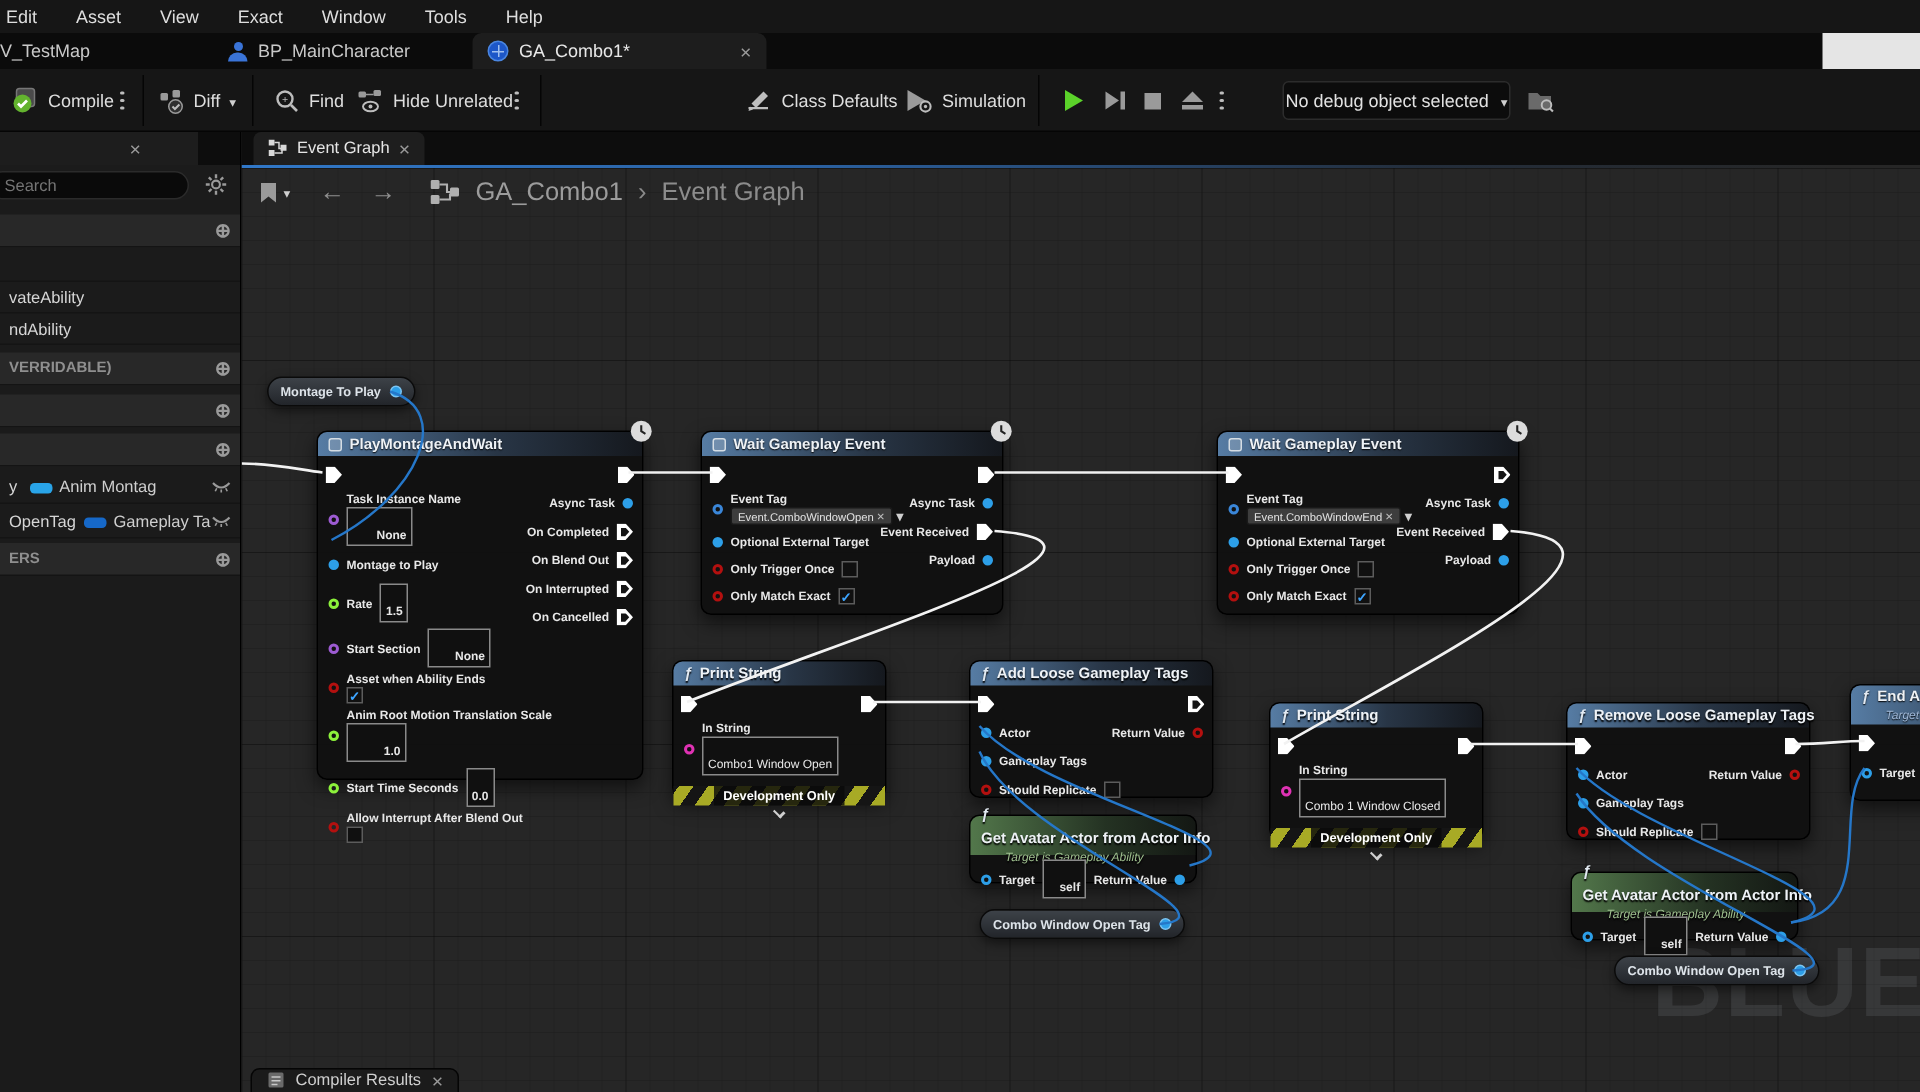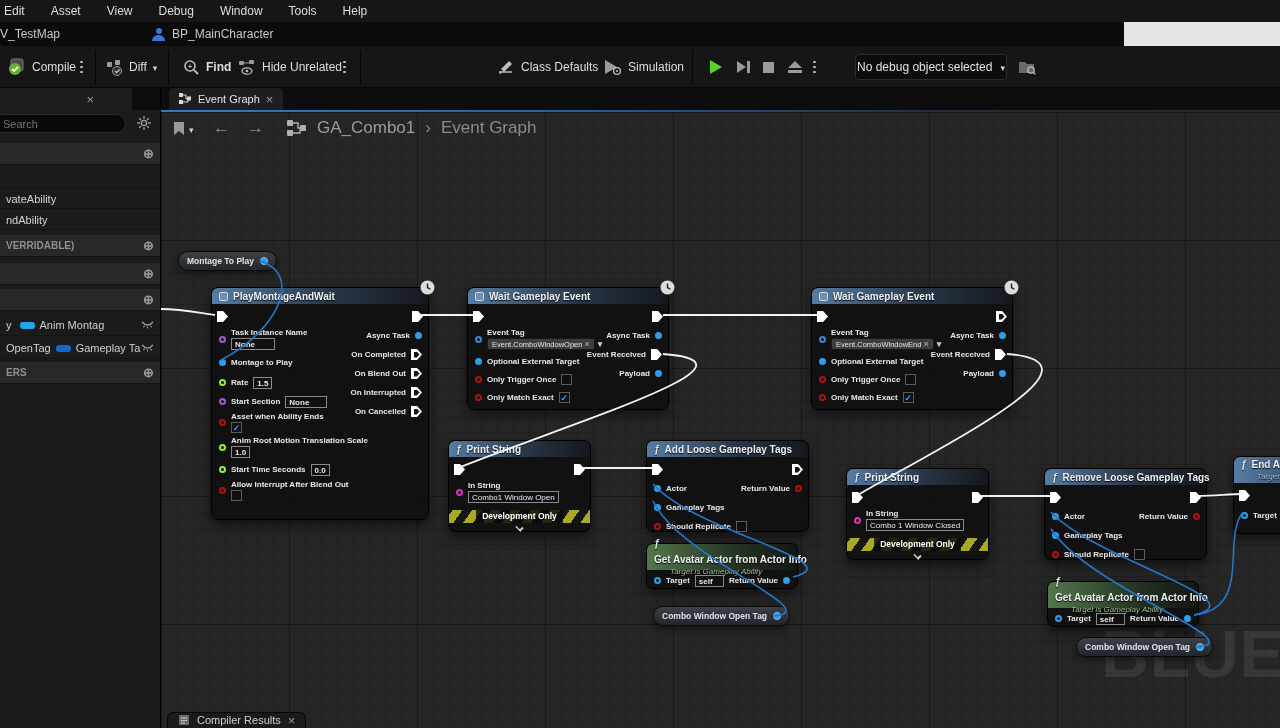--- a/index.html
+++ b/index.html
@@ -6,21 +6,21 @@
   html,body { width:1280px; height:728px; overflow:hidden; background:#0d0d0d;
     font-family:"Liberation Sans", sans-serif; }
   .app { position:relative; width:1280px; height:728px; background:#e5e5e5; }
 
   
   .menubar { position:absolute; left:0; top:0; width:1280px; height:22px; background:#161616;
     display:flex; align-items:center; gap:26px; padding-left:4px; }
   .menubar span { font-size:12px; color:#dedede; }
 
   
-  .tabsrow { position:absolute; left:0; top:22px; width:1124px; height:24px; background:#0b0b0b; }
+  .tabsrow { position:absolute; left:0; top:22px; width:1215px; height:24px; background:#0b0b0b; }
   .atab { position:absolute; top:0; height:24px; display:flex; align-items:center; gap:7px;
     font-size:12px; color:#c9c9c9; }
   .atab.active { background:#1d1d1d; border-radius:6px 6px 0 0; color:#e8e8e8; padding:0 10px; }
   .sphere { width:14px; height:14px; border-radius:50%; background:#1d57c8; border:1px solid #4a86e0;
     position:relative; }
   .sphere::before { content:''; position:absolute; left:2px; right:2px; top:6px; height:1px; background:#9fc0f0; }
   .sphere::after { content:''; position:absolute; top:2px; bottom:2px; left:6px; width:1px; background:#9fc0f0; }
   .person { width:13px; height:13px; position:relative; }
   .person::before { content:''; position:absolute; left:3.5px; top:0; width:6px; height:6px; border-radius:50%; background:#3a74d8; }
   .person::after { content:''; position:absolute; left:0; bottom:0; width:13px; height:6px; border-radius:6px 6px 0 0; background:#3a74d8; }
@@ -106,22 +106,22 @@
   .prow { display:flex; align-items:center; gap:5px; padding:0 7px; font-size:8px; font-weight:bold;
     color:#e8e8e8; min-height:15px; white-space:nowrap; }
   .execrow { justify-content:space-between; margin-top:5px; padding:0 5px; }
   .xp { width:11px; height:11px; clip-path:polygon(0 0,55% 0,100% 50%,55% 100%,0 100%); background:#fff;
     position:relative; flex:none; }
   .xp.h::after { content:''; position:absolute; inset:2.5px; background:#151515;
     clip-path:polygon(0 0,55% 0,100% 50%,55% 100%,0 100%); }
   .dp { width:7px; height:7px; border-radius:50%; border:2px solid var(--c); flex:none; }
   .dp.f { background:var(--c); }
   .stack { display:flex; flex-direction:column; gap:1px; }
-  .fld { background:#101010; border:1px solid #8a8a8a; color:#e8e8e8; font-size:8px; padding:0 3px;
-    height:12px; line-height:11px; display:inline-block; }
+  .fld { background:#101010; border:1px solid #8a8a8a; color:#e8e8e8; font-size:8px; padding:12px 3px;
+    height:12px; line-height:11px; display:inline-block;text-align:right; }
   .cb { width:11px; height:11px; background:#101010; border:1px solid #5c5c5c; display:flex;
     align-items:center; justify-content:center; font-size:9px; color:#3da5ff; font-weight:bold; flex:none; }
   .cb.on::before { content:'✓'; }
   .chip { display:inline-flex; align-items:center; gap:2px; background:#3d3d3d; border:1px solid #191919;
     border-radius:2px; padding:0 4px; font-size:7.5px; font-weight:normal; color:#e2e2e2; height:12px; }
   .chip .x { font-size:9px; color:#bdbdbd; }
   .colR { position:absolute; right:6px; display:flex; flex-direction:column; gap:4px; align-items:flex-end; }
   .colR .prow { padding:0; }
   .dev { position:relative; height:13px; margin-top:7px; display:flex; align-items:center; justify-content:center;
     background:repeating-linear-gradient(-55deg, #a8aa25 0 8px, #151515 8px 16px); }
@@ -140,33 +140,38 @@
 </style>
 </head>
 <body>
 
 <div class="app">
 
   <div class="menubar">
     <span>Edit</span>
     <span>Asset</span>
     <span>View</span>
-    <span>Debug</span>
+    <span>Exact</span>
     <span>Window</span>
     <span>Tools</span>
     <span>Help</span>
   </div>
 
   <div class="tabsrow">
     <div class="atab" style="left:0px;">
       <span>V_TestMap</span>
     </div>
     <div class="atab" style="left:152px;">
       <span class="person"></span>
       <span>BP_MainCharacter</span>
+    </div>
+    <div class="atab active" style="left:315px; width:196px;">
+      <span class="sphere"></span>
+      <span>GA_Combo1*</span>
+      <span class="xbtn x" style="margin-left:auto;"></span>
     </div>
   </div>
 
   <div class="toolbar">
     <div class="tbtn" style="left:8px;">
       <svg class="icon-svg" width="18" height="18" viewBox="0 0 18 18">
         <rect x="3" y="1" width="12" height="12" rx="2" fill="#4a4a4a" stroke="#777"></rect>
         <circle cx="7" cy="11" r="6" fill="#63b32e"></circle>
         <path d="M4 11 l2 2 l4 -4" stroke="#fff" stroke-width="1.8" fill="none"></path>
       </svg>
@@ -184,21 +189,21 @@
       <svg class="icon-svg" width="17" height="17" viewBox="0 0 17 17">
         <rect x="1" y="3" width="5" height="5" rx="1" fill="#9a9a9a"></rect>
         <rect x="9" y="1" width="5" height="5" rx="1" fill="#9a9a9a"></rect>
         <circle cx="11" cy="12" r="4.5" fill="#2f2f2f" stroke="#9a9a9a"></circle>
         <path d="M9 12 l1.6 1.6 l3 -3" stroke="#bdbdbd" stroke-width="1.4" fill="none"></path>
       </svg>
       <span>Diff</span>
       <span class="chev"></span>
     </div>
     <div class="tsep" style="left:168px;"></div>
-    <div class="tbtn" style="left:183px;font-weight:bold;">
+    <div class="tbtn" style="left:183px;">
       <svg class="icon-svg" width="17" height="17" viewBox="0 0 17 17">
         <circle cx="7" cy="7" r="5" fill="none" stroke="#bdbdbd" stroke-width="1.6"></circle>
         <path d="M11 11 l4 4" stroke="#bdbdbd" stroke-width="1.8"></path>
         <text x="7" y="9.5" font-size="7" fill="#bdbdbd" text-anchor="middle">+</text>
       </svg>
       <span>Find</span>
     </div>
     <div class="tbtn" style="left:238px;">
       <svg class="icon-svg" width="18" height="17" viewBox="0 0 18 17">
         <rect x="1" y="2" width="5" height="4" rx="1" fill="#9a9a9a"></rect>
@@ -440,21 +445,21 @@
         <span class="dp" style="--c:#b3100f;"></span>
         <span class="stack">
             <span>Asset when Ability Ends</span>
           <span class="cb on"></span>
           </span>
       </div>
       <div class="prow" style="margin-top:3px;">
         <span class="dp" style="--c:#8cf13b;"></span>
         <span class="stack">
             <span>Anim Root Motion Translation Scale</span>
-          <span class="fld" style="width:19px;">1.0</span>
+          <span class="fld" style="width:40px;">1.0</span>
           </span>
       </div>
       <div class="prow" style="margin-top:4px;">
         <span class="dp" style="--c:#8cf13b;"></span>
         <span>Start Time Seconds</span>
         <span class="fld">0.0</span>
       </div>
       <div class="prow" style="margin-top:3px;">
         <span class="dp" style="--c:#b3100f;"></span>
         <span class="stack">

